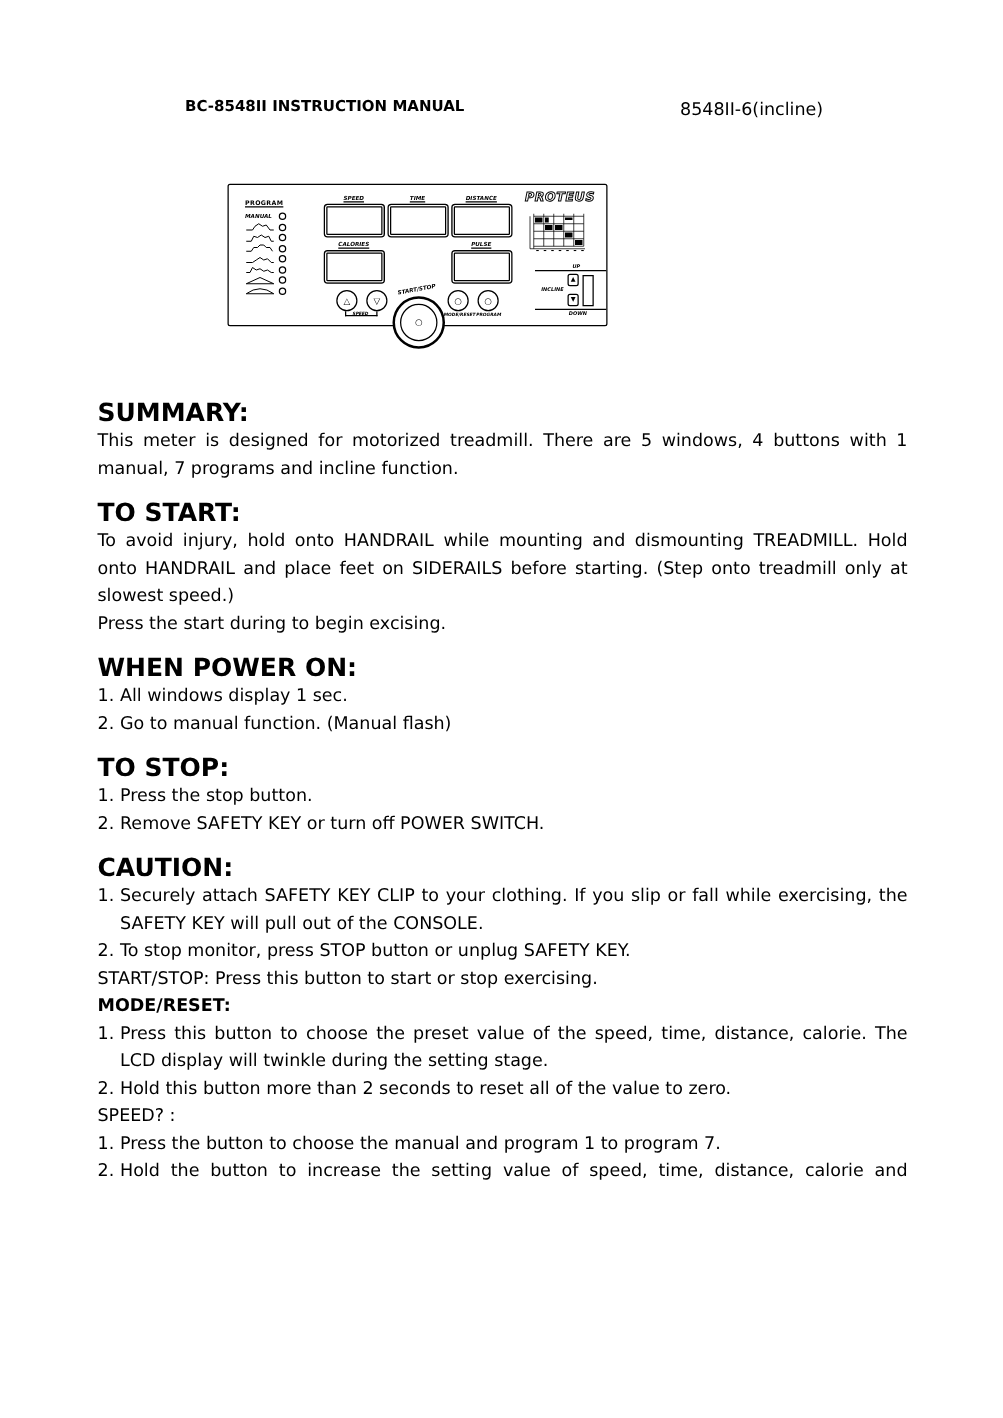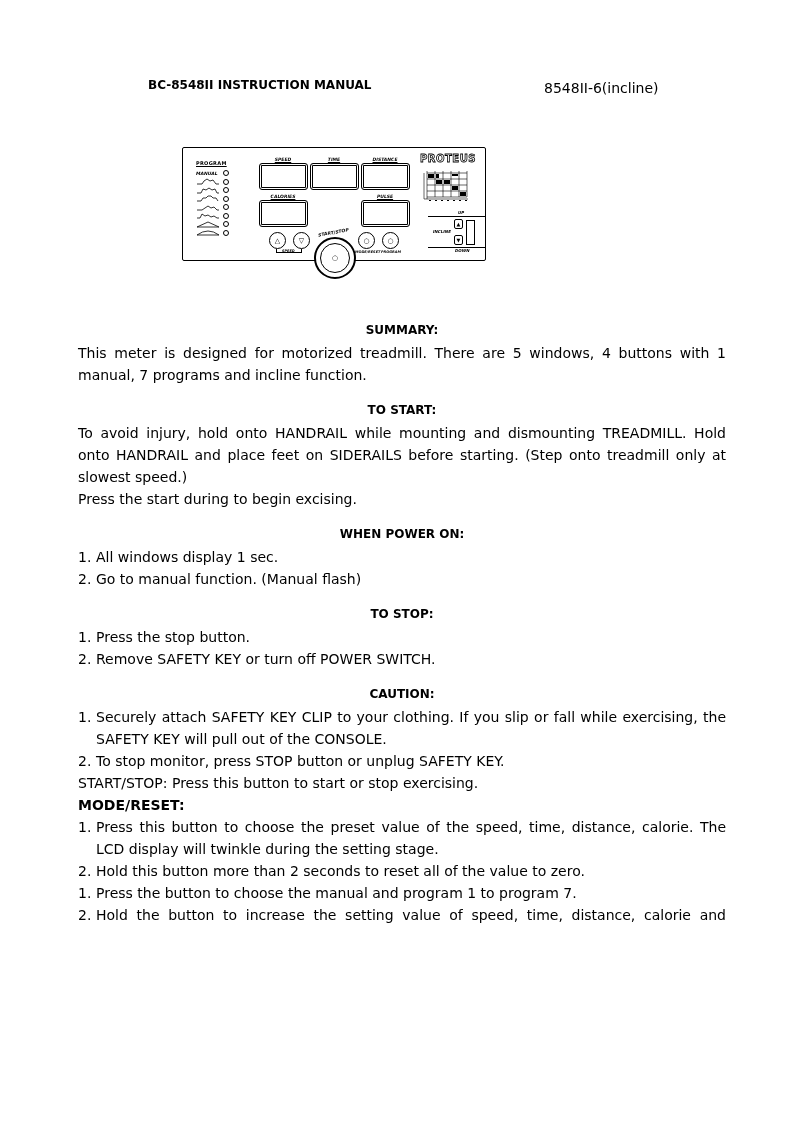--- a/index.html
+++ b/index.html
@@ -19,29 +19,29 @@
   .win { position: absolute; border: 1.5px solid #000; border-radius: 3px; box-shadow: inset 0 0 0 1px #fff, inset 0 0 0 2px #000; }
   .win-label { position: absolute; font-size: 4.5px; font-weight: bold; font-style: italic; text-decoration: underline; white-space: nowrap; transform: translateX(-50%); }
   .btn { position: absolute; width: 15px; height: 15px; border: 1px solid #000; border-radius: 50%; background: #fff;
          display: flex; align-items: center; justify-content: center; font-size: 7px; }
   .btn-caption { position: absolute; font-size: 3.5px; font-weight: bold; font-style: italic; white-space: nowrap; }
   .bracket { position: absolute; border: 0.8px solid #000; border-top: none; height: 3px; }
   .big-btn { position: absolute; left: 131px; top: 89px; width: 38px; height: 38px; border-radius: 50%; border: 2px solid #000; background: #fff;
              display: flex; align-items: center; justify-content: center; }
   .big-btn-inner { width: 28px; height: 28px; border-radius: 50%; border: 1.5px solid #000; display: flex; align-items: center; justify-content: center; font-size: 7px; }
   .big-btn-label { position: absolute; left: 135px; top: 82px; font-size: 4.5px; font-weight: bold; font-style: italic; transform: rotate(-10deg); }
-  .brand { position: absolute; left: 237px; top: 5px; font-size: 10px; font-weight: bold; letter-spacing: 0.5px; color: #fff;
+  .brand { position: absolute; left: 237px; top: 5px; font-size: 10px; font-weight: bold; font-style: italic; letter-spacing: 0.5px; color: #fff;
            -webkit-text-stroke: 0.8px #000; }
   .grid-box { position: absolute; left: 240px; top: 21px; width: 46px; height: 32px; }
   .incline-box { position: absolute; left: 245px; top: 68px; width: 57px; height: 30px; border-top: 1px solid #000; border-bottom: 1px solid #000; }
   .incline-label { position: absolute; font-size: 4px; font-weight: bold; font-style: italic; white-space: nowrap; }
 
   
   .doc { position: absolute; left: 78px; top: 318px; width: 648px; font-size: 14px; line-height: 22px; }
-  .h { font-weight: bold; font-size: 12px; line-height: 24px; margin-top: 12px; text-align: center; }
+  .h { font-weight: bold; font-size: 20px; line-height: 24px; margin-top: 12px; }
   .h:first-child { margin-top: 0; }
   .sub { font-weight: bold; font-size: 14px; line-height: 22px; }
   .p { text-align: justify; text-align-last: left; }
   .li { display: flex; text-align: justify; }
   .li .num { flex: 0 0 auto; width: 18px; }
   .li .txt { flex: 1 1 auto; text-align: justify; text-align-last: left; }
   .li.justify-last .txt { text-align-last: justify; }
 </style>
 </head>
 <body>
@@ -214,20 +214,21 @@
   <div>START/STOP: Press this button to start or stop exercising.</div>
   <div class="sub">MODE/RESET:</div>
   <div class="li">
     <span class="num">1.</span>
     <span class="txt">Press this button to choose the preset value of the speed, time, distance, calorie. The LCD display will twinkle during the setting stage.</span>
   </div>
   <div class="li">
     <span class="num">2.</span>
     <span class="txt">Hold this button more than 2 seconds to reset all of the value to zero.</span>
   </div>
+  <div>SPEED? :</div>
   <div class="li">
     <span class="num">1.</span>
     <span class="txt">Press the button to choose the manual and program 1 to program 7.</span>
   </div>
   <div class="li justify-last">
     <span class="num">2.</span>
     <span class="txt">Hold the button to increase the setting value of speed, time, distance, calorie and</span>
   </div>
 </div>
 

